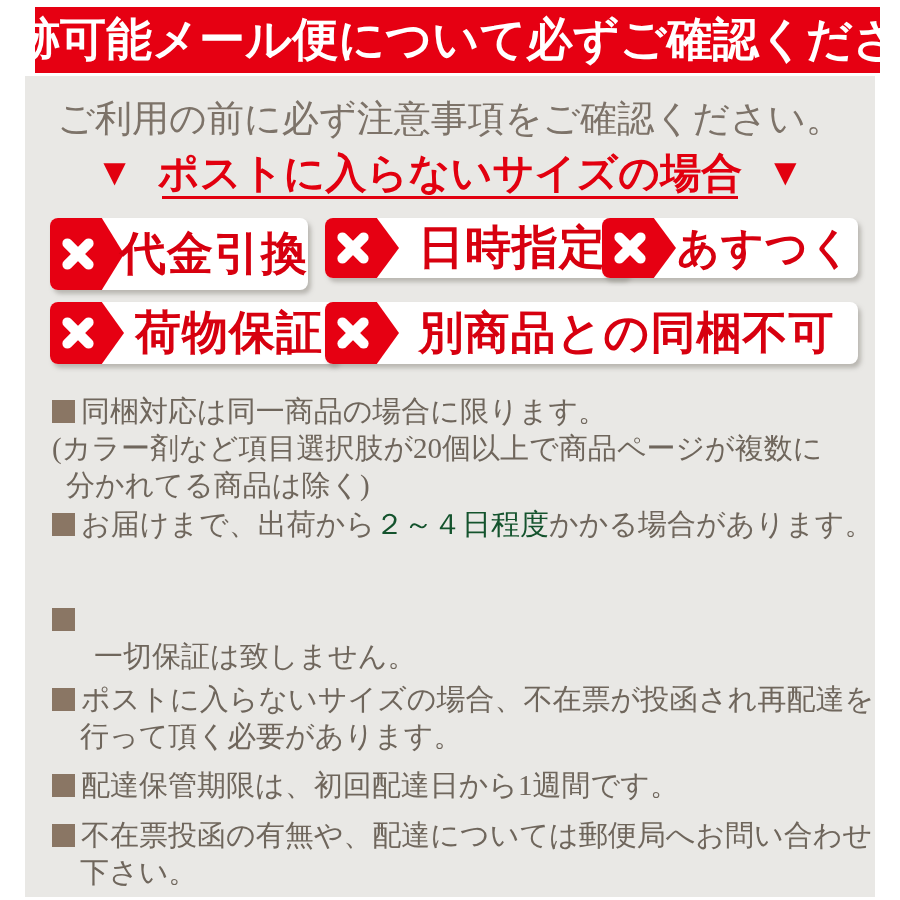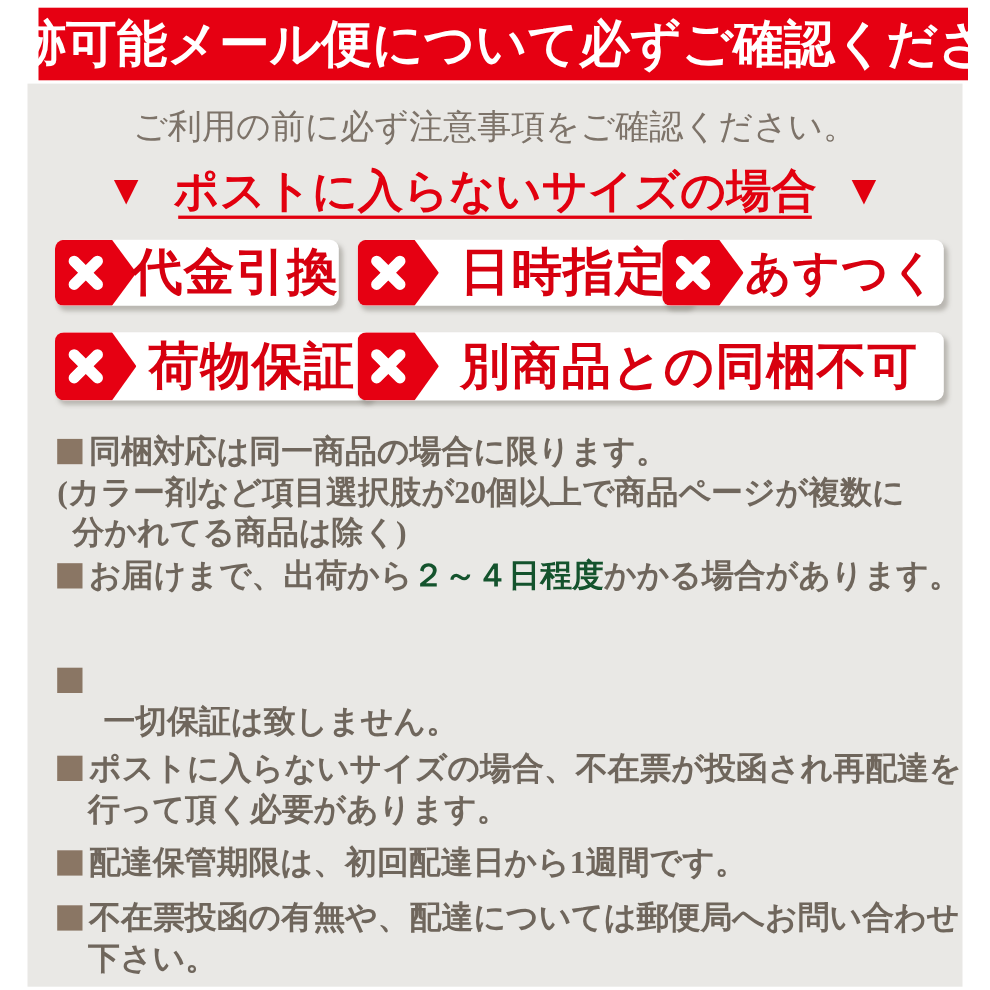--- a/index.html
+++ b/index.html
@@ -21,21 +21,21 @@
   .banner {
     position: absolute; left: 35px; top: 7px; width: 845px; height: 66px;
     background: #e60012; color: #ffffff;
     display: flex; align-items: center; justify-content: center;
     font-size: 46px; font-weight: bold; letter-spacing: 0px; white-space: nowrap;
   }
 
   
   .intro {
     position: absolute; left: 25px; top: 94px; width: 850px;
-    text-align: center; font-size: 31px; color: #7d7369; letter-spacing: 0px;
+    text-align: center; font-size: 37px; color: #7d7369; letter-spacing: 0px;
   }
 
   
   .warn-heading {
     position: absolute; left: 25px; top: 146px; width: 850px;
     text-align: center; color: #e2000f; font-weight: bold; font-size: 41px;
     white-space: nowrap;
   }
   .warn-heading .tri { font-size: 38px; position: relative; top: -2px; }
   .warn-heading .tri.left  { margin-right: 14px; }
@@ -44,21 +44,21 @@
     position: absolute; left: 162px; top: 196px; width: 576px; height: 3px;
     background: #e2000f;
   }
 
   
   .pill {
     position: absolute; background: #ffffff; border-radius: 8px;
     box-shadow: 3px 4px 4px rgba(140,135,128,0.5);
     display: flex; align-items: center;
   }
-  .pill-1 { left: 50px;  top: 218px; width: 258px; height: 60px; }
+  .pill-1 { left: 50px;  top: 218px; width: 258px; height: 72px; }
   .pill-2 { left: 325px; top: 218px; width: 304px; height: 60px; }
   .pill-3 { left: 602px; top: 218px; width: 256px; height: 60px; }
   .pill-4 { left: 50px;  top: 302px; width: 288px; height: 62px; text-align: right; }
   .pill-5 { left: 325px; top: 302px; width: 533px; height: 62px; }
 
   .xbadge {
     position: absolute; left: 0; top: 0; bottom: 0; width: 74px;
     background: #e60012; border-radius: 8px;
     clip-path: polygon(0 0, 70% 0, 100% 50%, 70% 100%, 0 100%);
   }
@@ -85,21 +85,21 @@
   .note-2 { top: 506px; }
   .note-3 { top: 601px; }
   .note-4 { top: 681px; }
   .note-5 { top: 767px; }
   .note-6 { top: 817px; }
 
   .bullet {
     display: inline-block; width: 23px; height: 23px; background: #8a7664;
     margin-right: 6px; vertical-align: -2px;
   }
-  .nline { white-space: nowrap; font-weight: bold; }
+  .nline { white-space: nowrap; }
   .ind-14 { padding-left: 14px; }
   .ind-28 { padding-left: 28px; }
   .ind-32 { padding-left: 32px; }
   .ind-42 { padding-left: 42px; }
   .red-em { color: #14532d; }
 </style>
 </head>
 <body>
 
 <div class="canvas">

